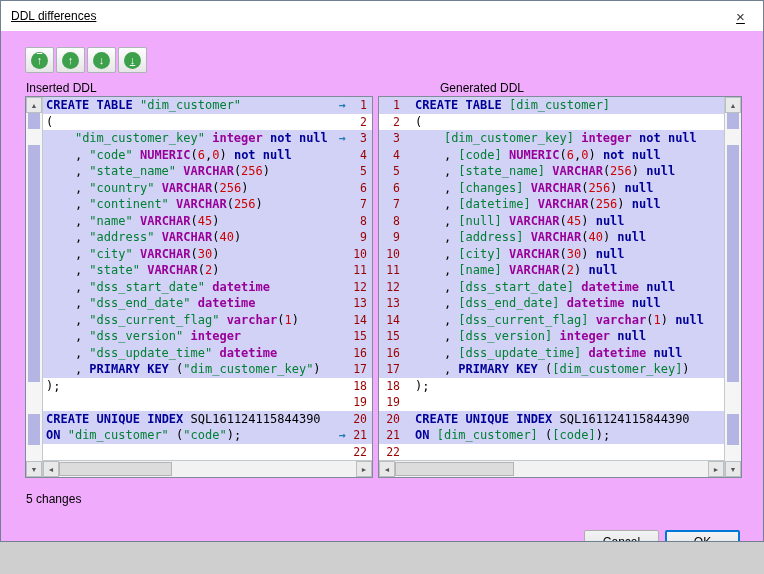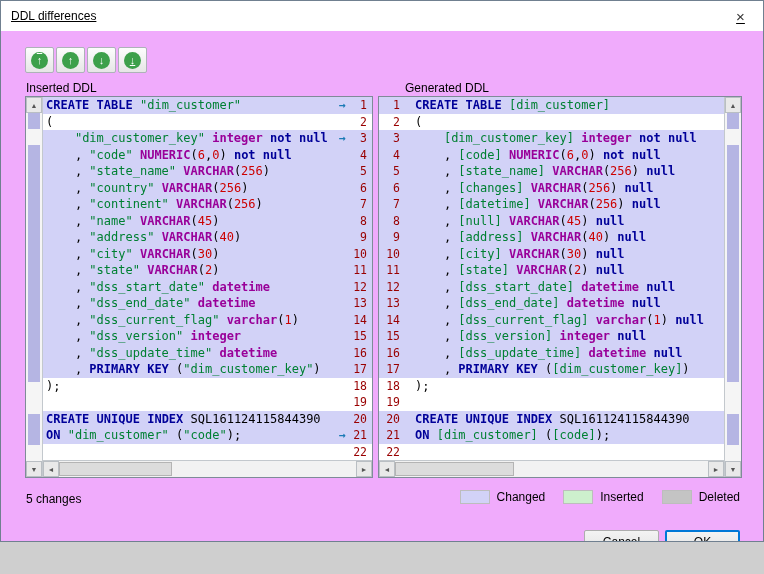--- a/index.html
+++ b/index.html
@@ -38,21 +38,21 @@
     width: 17px; height: 17px; border-radius: 50%;
     background: #3da04b; color: #ffffff;
     font-size: 11px; font-weight: bold; line-height: 17px; text-align: center;
   }
   .tool-icon.bar-top { text-decoration: overline; }
   .tool-icon.bar-bottom { text-decoration: underline; }
 
   
   .panel-label { position: absolute; top: 80px; font-size: 12px; color: #000; }
   .label-left { left: 25px; }
-  .label-right { left: 404px; }
+  .label-right { left: 439px; }
 
   
   .panel {
     position: absolute; top: 95px; height: 382px;
     border: 1px solid #7f8b98; background: #ffffff;
     display: flex; flex-direction: row;
   }
   .panel-left  { left: 24px;  width: 348px; }
   .panel-right { left: 377px; width: 364px; }
 
@@ -206,21 +206,21 @@
           <div class="crow" style="background: rgb(210, 210, 247);"><div class="ln ln-right"><span class="numlab">1</span></div><div class="code"><span class="kw">CREATE</span> <span class="kw">TABLE</span> <span class="str">[dim_customer]</span></div></div>
           <div class="crow"><div class="ln ln-right"><span class="numlab">2</span></div><div class="code">(</div></div>
           <div class="crow" style="background: rgb(210, 210, 247);"><div class="ln ln-right"><span class="numlab">3</span></div><div class="code">    <span class="str">[dim_customer_key]</span> <span class="type">integer</span> <span class="kw">not</span> <span class="kw">null</span></div></div>
           <div class="crow" style="background: rgb(210, 210, 247);"><div class="ln ln-right"><span class="numlab">4</span></div><div class="code">    , <span class="str">[code]</span> <span class="type">NUMERIC</span>(<span class="num">6</span>,<span class="num">0</span>) <span class="kw">not</span> <span class="kw">null</span></div></div>
           <div class="crow" style="background: rgb(210, 210, 247);"><div class="ln ln-right"><span class="numlab">5</span></div><div class="code">    , <span class="str">[state_name]</span> <span class="type">VARCHAR</span>(<span class="num">256</span>) <span class="kw">null</span></div></div>
           <div class="crow" style="background: rgb(210, 210, 247);"><div class="ln ln-right"><span class="numlab">6</span></div><div class="code">    , <span class="str">[changes]</span> <span class="type">VARCHAR</span>(<span class="num">256</span>) <span class="kw">null</span></div></div>
           <div class="crow" style="background: rgb(210, 210, 247);"><div class="ln ln-right"><span class="numlab">7</span></div><div class="code">    , <span class="str">[datetime]</span> <span class="type">VARCHAR</span>(<span class="num">256</span>) <span class="kw">null</span></div></div>
           <div class="crow" style="background: rgb(210, 210, 247);"><div class="ln ln-right"><span class="numlab">8</span></div><div class="code">    , <span class="str">[null]</span> <span class="type">VARCHAR</span>(<span class="num">45</span>) <span class="kw">null</span></div></div>
           <div class="crow" style="background: rgb(210, 210, 247);"><div class="ln ln-right"><span class="numlab">9</span></div><div class="code">    , <span class="str">[address]</span> <span class="type">VARCHAR</span>(<span class="num">40</span>) <span class="kw">null</span></div></div>
           <div class="crow" style="background: rgb(210, 210, 247);"><div class="ln ln-right"><span class="numlab">10</span></div><div class="code">    , <span class="str">[city]</span> <span class="type">VARCHAR</span>(<span class="num">30</span>) <span class="kw">null</span></div></div>
-          <div class="crow" style="background: rgb(210, 210, 247);"><div class="ln ln-right"><span class="numlab">11</span></div><div class="code">    , <span class="str">[state]</span> <span class="type">VARCHAR</span>(<span class="num">2</span>) <span class="kw">null</span></div></div>
+          <div class="crow" style="background: rgb(210, 210, 247);"><div class="ln ln-right"><span class="numlab">11</span></div><div class="code">    , <span class="str">[name]</span> <span class="type">VARCHAR</span>(<span class="num">2</span>) <span class="kw">null</span></div></div>
           <div class="crow" style="background: rgb(210, 210, 247);"><div class="ln ln-right"><span class="numlab">12</span></div><div class="code">    , <span class="str">[dss_start_date]</span> <span class="type">datetime</span> <span class="kw">null</span></div></div>
           <div class="crow" style="background: rgb(210, 210, 247);"><div class="ln ln-right"><span class="numlab">13</span></div><div class="code">    , <span class="str">[dss_end_date]</span> <span class="type">datetime</span> <span class="kw">null</span></div></div>
           <div class="crow" style="background: rgb(210, 210, 247);"><div class="ln ln-right"><span class="numlab">14</span></div><div class="code">    , <span class="str">[dss_current_flag]</span> <span class="type">varchar</span>(<span class="num">1</span>) <span class="kw">null</span></div></div>
           <div class="crow" style="background: rgb(210, 210, 247);"><div class="ln ln-right"><span class="numlab">15</span></div><div class="code">    , <span class="str">[dss_version]</span> <span class="type">integer</span> <span class="kw">null</span></div></div>
           <div class="crow" style="background: rgb(210, 210, 247);"><div class="ln ln-right"><span class="numlab">16</span></div><div class="code">    , <span class="str">[dss_update_time]</span> <span class="type">datetime</span> <span class="kw">null</span></div></div>
           <div class="crow" style="background: rgb(210, 210, 247);"><div class="ln ln-right"><span class="numlab">17</span></div><div class="code">    , <span class="kw">PRIMARY</span> <span class="kw">KEY</span> (<span class="str">[dim_customer_key]</span>)</div></div>
           <div class="crow"><div class="ln ln-right"><span class="numlab">18</span></div><div class="code">);</div></div>
           <div class="crow"><div class="ln ln-right"><span class="numlab">19</span></div><div class="code"></div></div>
           <div class="crow" style="background: rgb(210, 210, 247);"><div class="ln ln-right"><span class="numlab">20</span></div><div class="code"><span class="kw">CREATE</span> <span class="kw">UNIQUE</span> <span class="kw">INDEX</span> SQL161124115844390</div></div>
           <div class="crow" style="background: rgb(210, 210, 247);"><div class="ln ln-right"><span class="numlab">21</span></div><div class="code"><span class="kw">ON</span> <span class="str">[dim_customer]</span> (<span class="str">[code]</span>);</div></div>
@@ -255,33 +255,19 @@
           <div class="mark" style="top: 72.7273%; height: 4.54545%; background: rgb(181, 181, 227);"></div>
           <div class="mark" style="top: 86.3636%; height: 4.54545%; background: rgb(181, 181, 227);"></div>
           <div class="mark" style="top: 90.9091%; height: 4.54545%; background: rgb(181, 181, 227);"></div>
         </div>
       <div class="sb-btn">▼</div>
     </div>
   </div>
 
   <div class="changes-count">5 changes</div>
 
-  <div class="legend">
-    <div class="legend-item">
-      <span class="swatch" style="background: rgb(210, 210, 247);"></span>
-      <span>Changed</span>
-    </div>
-    <div class="legend-item">
-      <span class="swatch" style="background: rgb(205, 240, 205);"></span>
-      <span>Inserted</span>
-    </div>
-    <div class="legend-item">
-      <span class="swatch" style="background: rgb(196, 196, 196);"></span>
-      <span>Deleted</span>
-    </div>
-  </div>
 
   <div class="buttons">
     <div class="btn">Cancel</div>
     <div class="btn focused">OK</div>
   </div>
 
 </div>
 
 </body></html>

